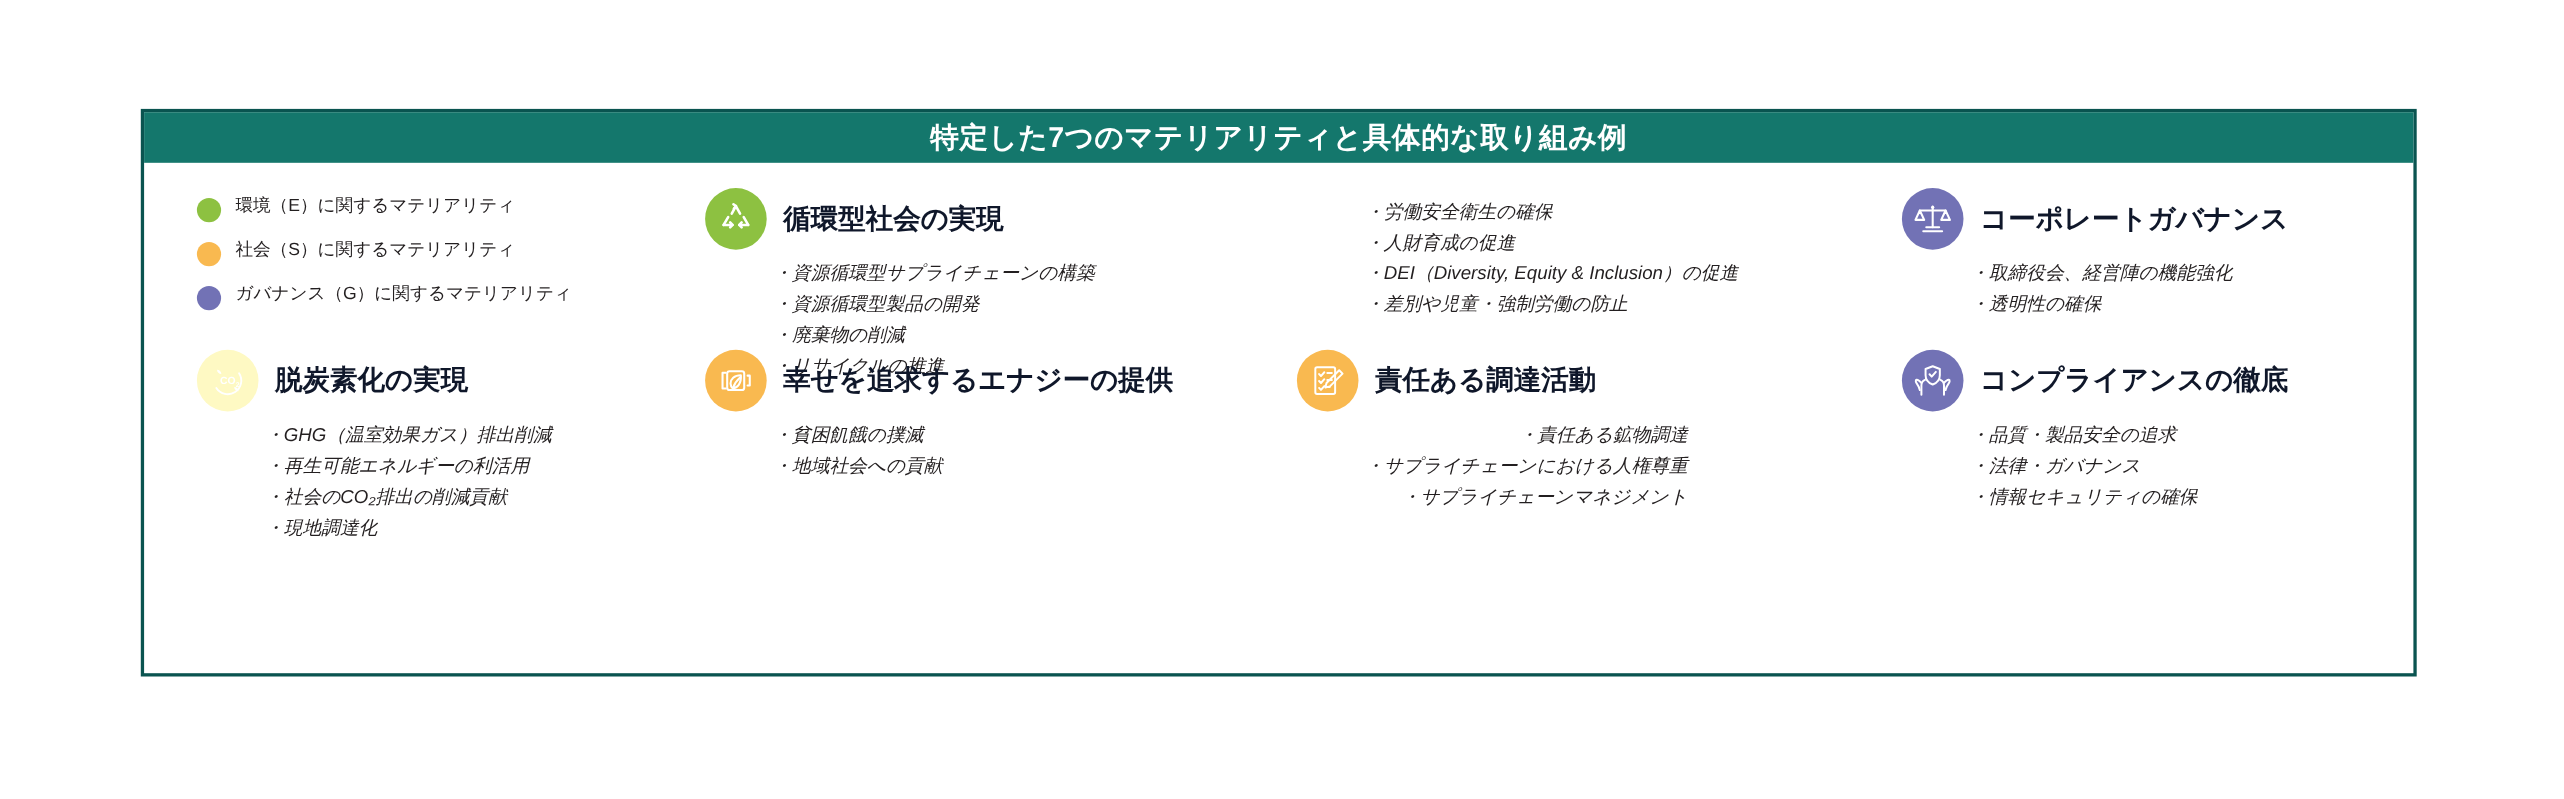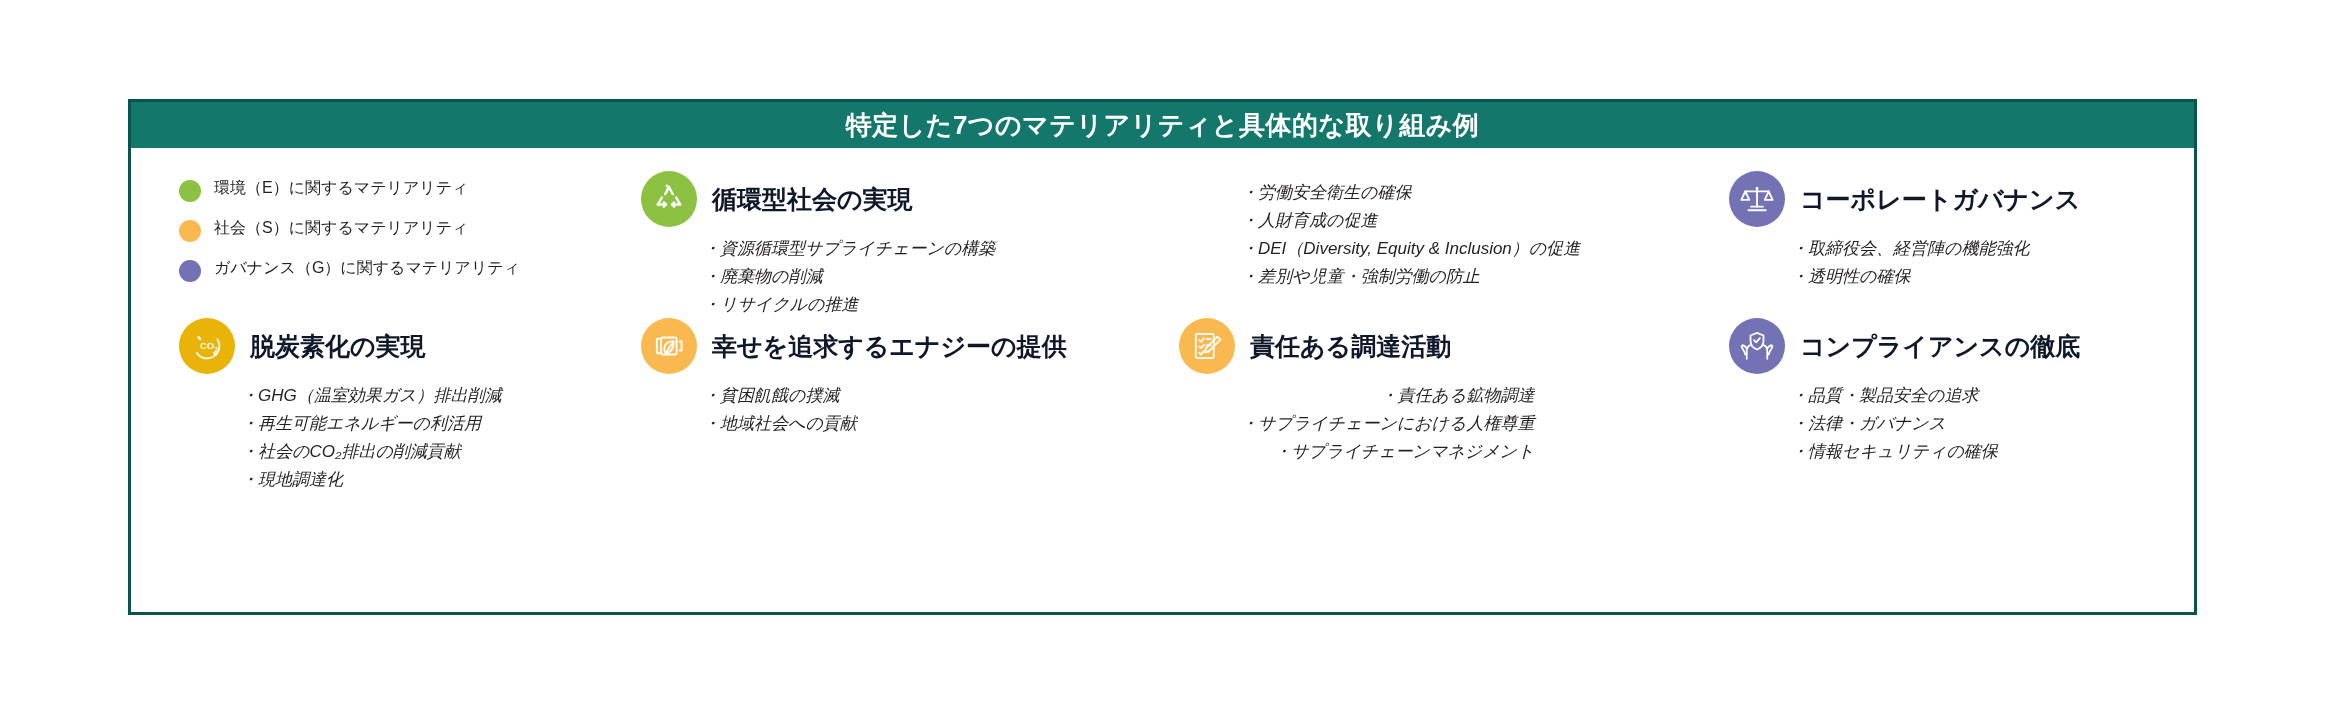--- a/index.html
+++ b/index.html
@@ -178,20 +178,21 @@
                 <path d="M14.2 23.6 L16.6 26.1 L14.2 28.6"></path>
                 <path d="M27.9 18.2 L32.4 26.1"></path>
                 <path d="M32.4 26.1 L23.4 26.1"></path>
                 <path d="M25.8 28.6 L23.4 26.1 L25.8 23.6"></path>
               </svg>
             </div>
             <div class="card-title">循環型社会の実現</div>
           </div>
           <ul class="card-list">
             <li><span class="bullet">・</span><span>資源循環型サプライチェーンの構築</span></li>
+            <li><span class="bullet">・</span><span>資源循環型製品の開発</span></li>
             <li><span class="bullet">・</span><span>廃棄物の削減</span></li>
             <li><span class="bullet">・</span><span>リサイクルの推進</span></li>
           </ul>
         </div>
 
         <div class="card" style="left:1048px; top:23px;">
           <ul class="card-list">
             <li><span class="bullet">・</span><span>労働安全衛生の確保</span></li>
             <li><span class="bullet">・</span><span>人財育成の促進</span></li>
             <li><span class="bullet">・</span><span>DEI（Diversity, Equity &amp; Inclusion）の促進</span></li>
@@ -215,21 +216,21 @@
             <div class="card-title">コーポレートガバナンス</div>
           </div>
           <ul class="card-list">
             <li><span class="bullet">・</span><span>取締役会、経営陣の機能強化</span></li>
             <li><span class="bullet">・</span><span>透明性の確保</span></li>
           </ul>
         </div>
 
         <div class="card" style="left:48px; top:170px;">
           <div class="card-head">
-            <div class="card-icon" style="background:#eab308">
+            <div class="card-icon" style="background:#fef9c3">
               <svg width="36" height="36" viewBox="0 0 40 40" fill="none" stroke="#ffffff" stroke-width="1.9" stroke-linecap="round" stroke-linejoin="round">
                 <path d="M31.5 12.5 A13.5 13.5 0 1 1 8.5 27.5"></path>
                 <path d="M9.2 9 a4.4 4.4 0 0 1 4.4 4.4 a4.4 4.4 0 0 1 -4.4 -4.4 z" fill="#ffffff" stroke="none"></path>
                 <path d="M31 30.8 a4.4 4.4 0 0 1 -4.4 -4.4 a4.4 4.4 0 0 1 4.4 4.4 z" fill="#ffffff" stroke="none"></path>
                 <text x="20" y="23.6" font-family="Liberation Sans, sans-serif" font-size="10.5" font-weight="700" fill="#ffffff" stroke="none" text-anchor="middle">CO</text>
                 <text x="30" y="26.2" font-family="Liberation Sans, sans-serif" font-size="7" font-weight="700" fill="#ffffff" stroke="none" text-anchor="middle">2</text>
               </svg>
             </div>
             <div class="card-title">脱炭素化の実現</div>
           </div>

